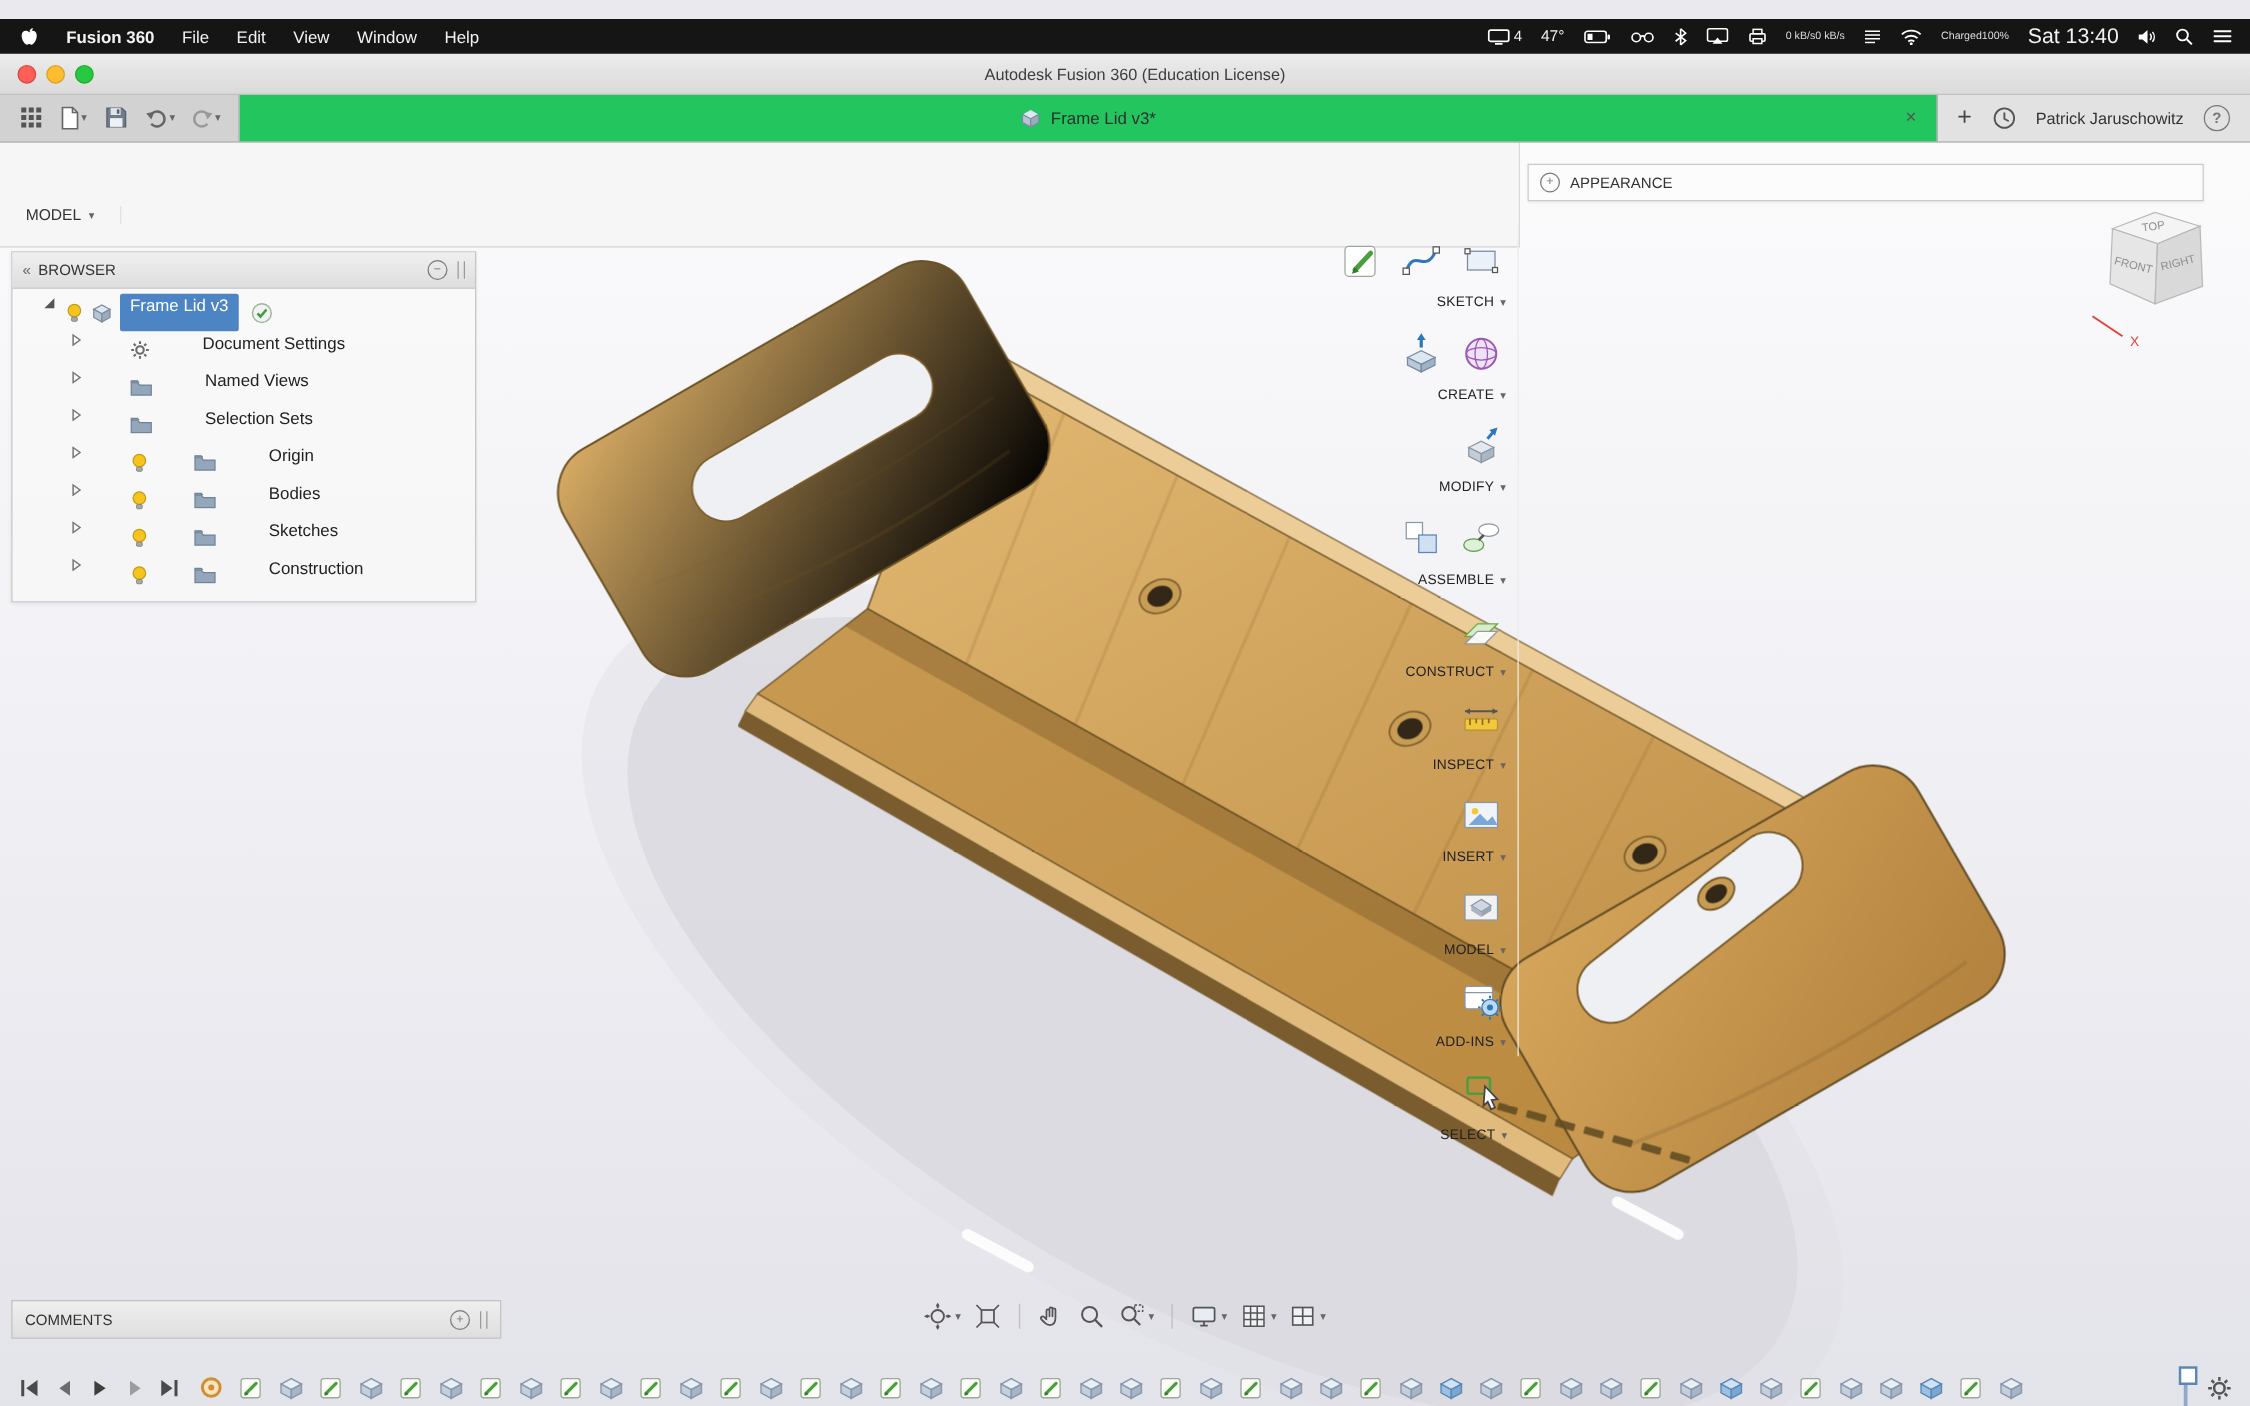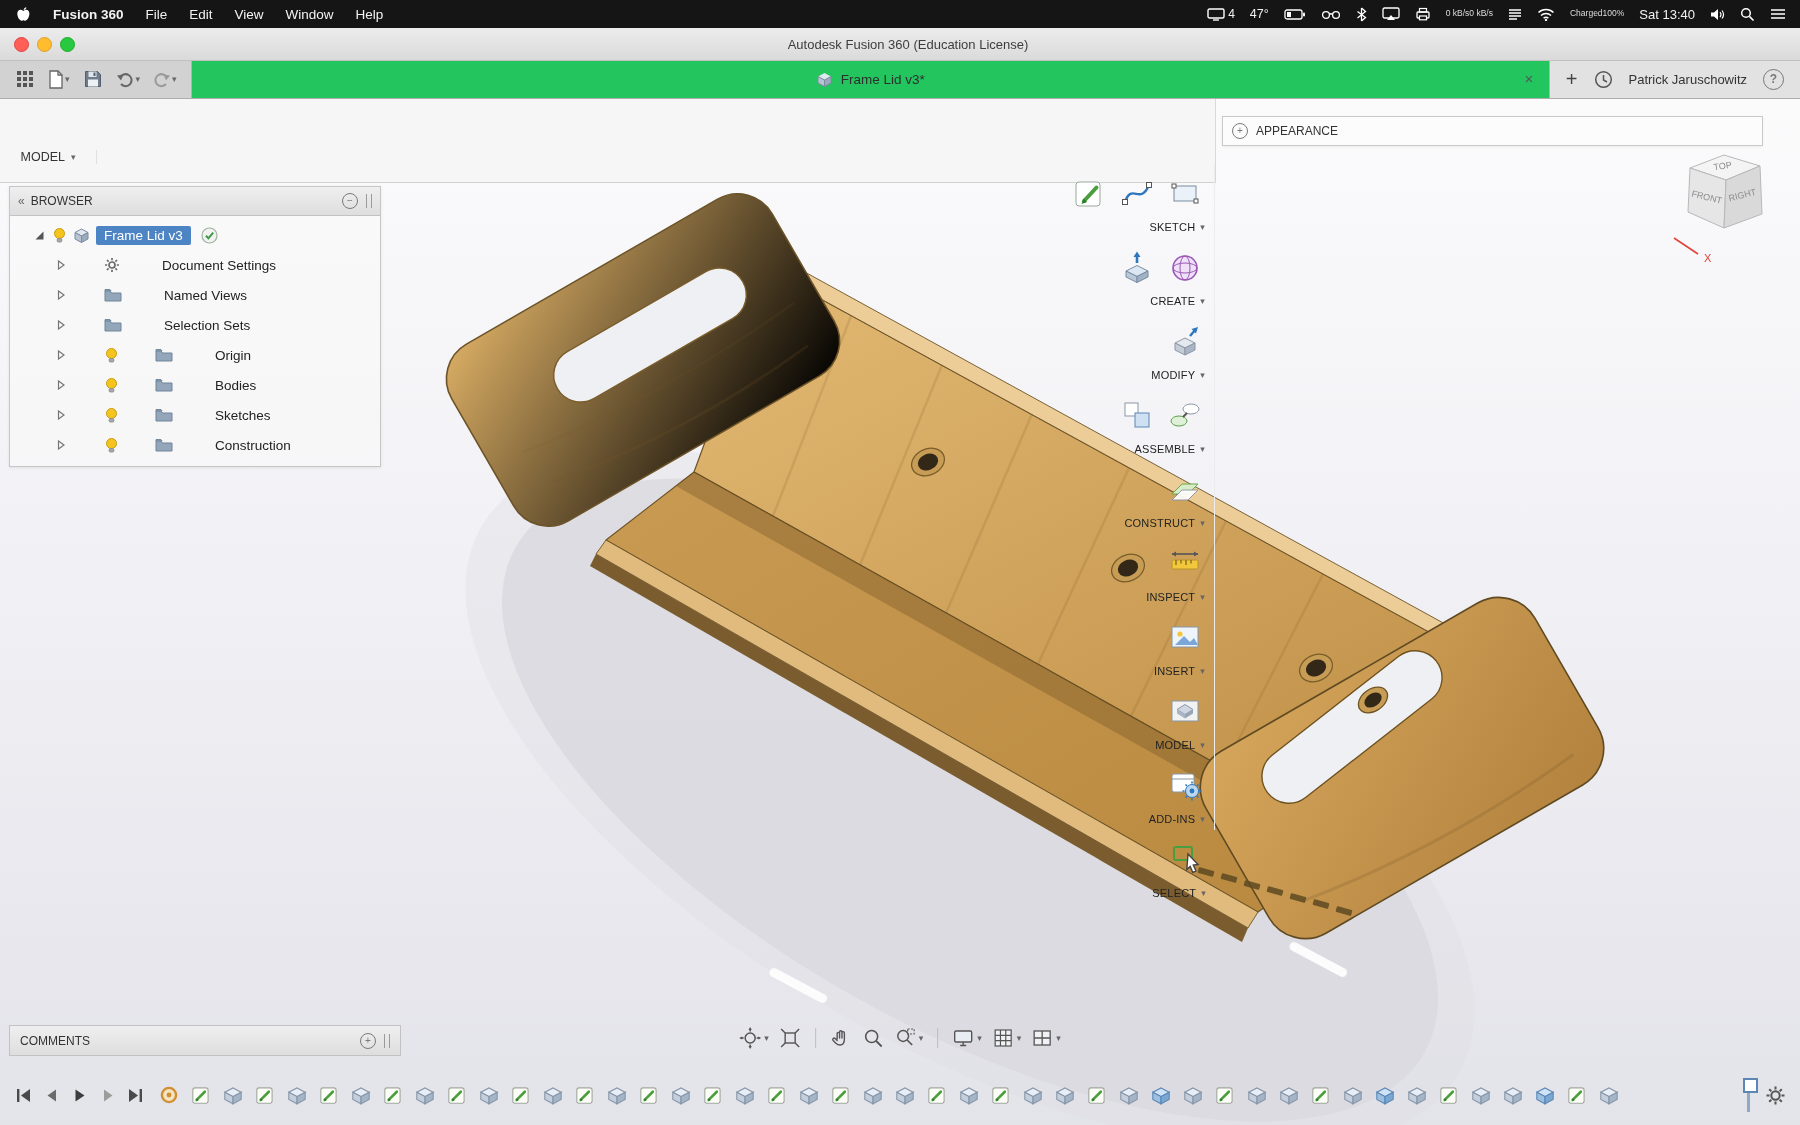--- a/index.html
+++ b/index.html
@@ -1,19 +1,19 @@
 <!DOCTYPE html>
 <html><head>
 <meta charset="utf-8">
 <style>
   html,body{margin:0;padding:0;}
   body{width:1800px;height:1125px;position:relative;overflow:hidden;
        font-family:"Liberation Sans","DejaVu Sans",sans-serif;background:#e9e9ee;
        -webkit-user-select:none;user-select:none;}
-  .screen{position:absolute;inset:0;}
+  .screen{position:absolute;inset:0;margin-top:15px;}
   .flex{display:flex;align-items:center;}
   .ico{display:inline-flex;align-items:center;justify-content:center;}
 
   
   .menubar{position:absolute;top:0;left:0;right:0;height:28px;background:#151515;
            color:#f2f2f2;display:flex;align-items:center;font-size:13.5px;z-index:60;}
   .mb-left{display:flex;align-items:center;gap:22px;padding-left:16px;}
   .mb-app{font-weight:bold;}
   .mb-item{cursor:default;}
   .mb-right{margin-left:auto;display:flex;align-items:center;gap:15px;padding-right:14px;font-size:12.5px;}
@@ -77,21 +77,21 @@
 
   
   .browser{position:absolute;left:9px;top:88px;width:370px;background:rgba(250,250,250,.55);
            border:1px solid #c6c6c6;box-shadow:0 1px 3px rgba(0,0,0,.08);}
   .panel-head{height:28px;background:linear-gradient(#efefef,#dedede);border-bottom:1px solid #c2c2c2;
               display:flex;align-items:center;gap:8px;padding:0 8px;font-size:12px;color:#333;}
   .panel-head .spacer{flex:1;}
   .chev{color:#666;font-size:12px;letter-spacing:-2px;}
   .vgrip{width:4px;height:14px;border-left:1.6px solid #9a9a9a;border-right:1.6px solid #9a9a9a;}
   .btree{padding:4px 0 6px;}
-  .brow{height:30px;display:flex;align-items:center;gap:6px;font-size:13.5px;color:#222;}
+  .brow{height:30px;display:flex;gap:6px;font-size:13.5px;color:#222;}
   .brow.root{padding-left:22px;}
   .brow.child{padding-left:44px;gap:36px;}
   .tri{width:14px;height:14px;display:flex;align-items:center;justify-content:center;}
   .blabel{padding:2px 6px;}
   .sel{background:#4d84c4;color:#fff;border-radius:2px;padding:2px 8px;}
   .badge{margin-left:4px;}
 
   
   .comments{position:absolute;left:9px;top:927px;width:370px;height:29px;
             background:linear-gradient(#efefef,#dedede);border:1px solid #c2c2c2;
@@ -190,21 +190,21 @@
       <span class="ico">
         <svg width="18" height="13" viewBox="0 0 18 13">
             <path d="M1.5 4.5 a11 11 0 0 1 15 0 M4 7.5 a7.5 7.5 0 0 1 10 0 M6.6 10.2 a4 4 0 0 1 4.8 0" fill="none" stroke="#fff" stroke-width="1.5"></path>
             <circle cx="9" cy="12" r="1.2" fill="#fff"></circle>
           </svg>
       </span>
       <span class="mb-stack">
         <span>Charged</span>
         <span>100%</span>
       </span>
-      <span style="font-size:13px;">Sat 13:40</span>
+      <span style="font-size:17px;">Sat 13:40</span>
       <span class="ico">
         <svg width="15" height="13" viewBox="0 0 15 13">
             <polygon points="1,4.5 4,4.5 8,1 8,12 4,8.5 1,8.5" fill="#fff"></polygon>
             <path d="M10 4 a4 4 0 0 1 0 5 M12 2.5 a6.5 6.5 0 0 1 0 8" fill="none" stroke="#fff" stroke-width="1.2"></path>
           </svg>
       </span>
       <span class="ico">
         <svg width="15" height="15" viewBox="0 0 15 15">
             <circle cx="6" cy="6" r="4.3" fill="none" stroke="#fff" stroke-width="1.5"></circle>
             <path d="M9.4 9.4 L13.5 13.5" stroke="#fff" stroke-width="1.6"></path>

